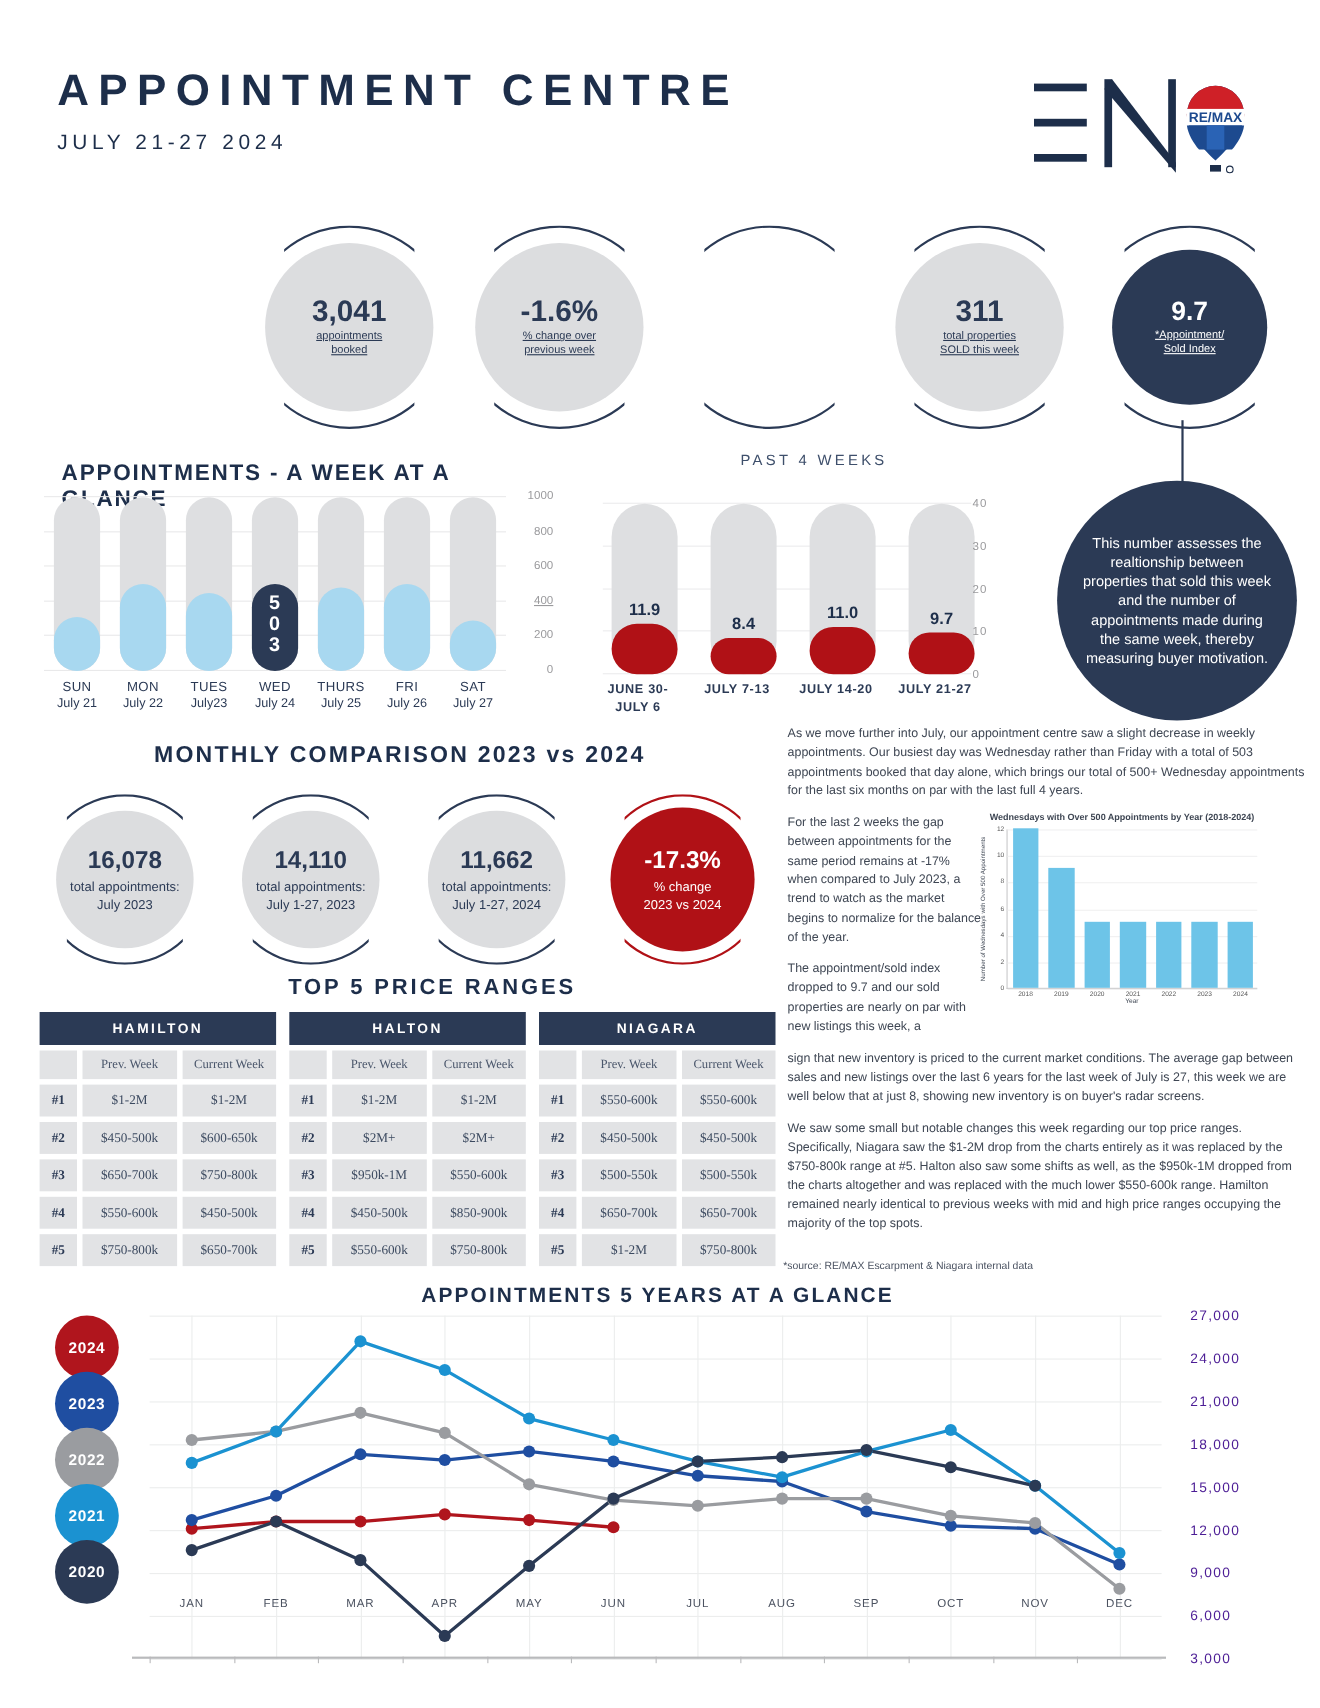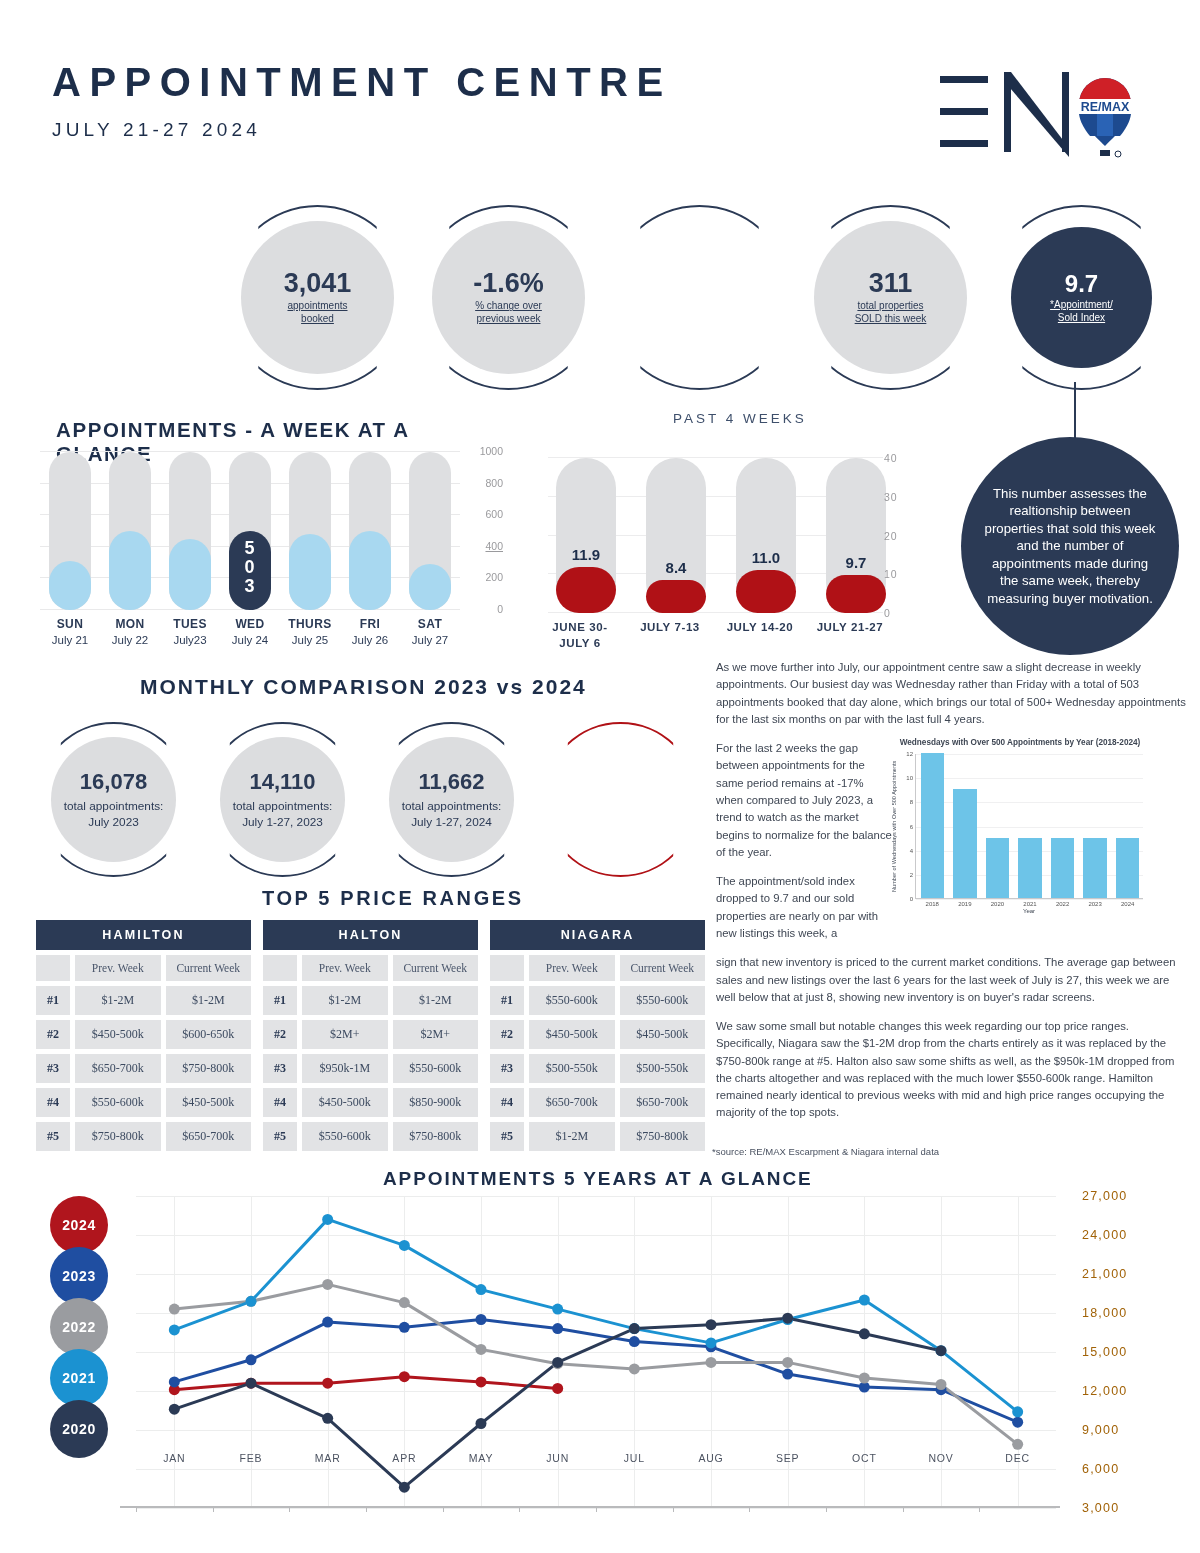--- a/index.html
+++ b/index.html
@@ -67,21 +67,21 @@
   .wfill { position: absolute; bottom: 0; width: 42px; background: #a8d8f0; border-radius: 21px; }
   .wfill.hl { background: #2b3a55; }
   .wval {
     position: absolute; bottom: 14px; left: 0; width: 42px; text-align: center;
     color: #fff; font-size: 18px; font-weight: 700; line-height: 1.06; letter-spacing: 1px;
   }
   #week-yaxis { position: absolute; left: 463px; top: 446px; width: 40px; height: 170px; }
   #week-yaxis span { position: absolute; right: 0; font-size: 10.5px; color: #9a9a9d; }
   #week-xaxis { position: absolute; left: 40px; top: 617px; width: 420px; height: 40px; }
   .wxlab { position: absolute; width: 60px; text-align: center; }
-  .wxlab .d { font-size: 12px; font-weight: 700; color: #2b3a55; letter-spacing: .4px; }
+  .wxlab .d { font-size: 12px; font-weight: 400; color: #2b3a55; letter-spacing: .4px; }
   .wxlab .dt { font-size: 11.5px; color: #2b3a55; margin-top: 3px; }
 
   
   #idx-wrap { position: absolute; left: 540px; top: 407px; width: 400px; }
   #idx-title { text-align: center; font-size: 21px; font-weight: 700; letter-spacing: 1.4px; color: #1d2e4a; }
   #idx-plot { position: absolute; left: 548px; top: 458px; width: 335px; height: 155px; }
   .igrid { position: absolute; left: 0; right: 0; height: 1px; background: #ececed; }
   .ibar { position: absolute; bottom: 0; width: 60px; }
   .itrack { position: absolute; bottom: 0; width: 60px; height: 155px; background: #dedfe1; border-radius: 30px; }
   .ifill { position: absolute; bottom: 0; width: 60px; background: #b01116; border-radius: 30px; }
@@ -145,21 +145,21 @@
   #y5-legend { position: absolute; left: 50px; top: 1196px; width: 86px; }
   .lgd {
     position: absolute; left: 0; width: 58px; height: 58px; border-radius: 50%;
     display: flex; align-items: center; justify-content: center;
     color: #fff; font-size: 14px; font-weight: 700; letter-spacing: .6px;
   }
   #y5-plot { position: absolute; left: 136px; top: 1196px; width: 920px; height: 312px; }
   .y5grid-h { position: absolute; left: 0; right: 0; height: 1px; background: #eceded; }
   .y5grid-v { position: absolute; top: 0; bottom: 0; width: 1px; background: #eceded; }
   #y5-yaxis { position: absolute; left: 1062px; top: 1196px; width: 110px; height: 312px; }
-  #y5-yaxis span { position: absolute; left: 20px; font-size: 12.5px; color: #a16207; letter-spacing: 1.2px; transform: translateY(-50%); text-align: center; }
+  #y5-yaxis span { position: absolute; left: 20px; font-size: 12.5px; color: #4c1d95; letter-spacing: 1.2px; transform: translateY(-50%); text-align: center; }
   #y5-xaxis { position: absolute; left: 120px; top: 1452px; width: 950px; height: 26px; }
   .y5xlab { position: absolute; font-size: 10.5px; letter-spacing: .8px; color: #4b5260; transform: translateX(-50%); }
   #y5-baseline { position: absolute; left: 120px; top: 1506px; width: 940px; height: 2px; background: #b9babc; }
   .y5tick { position: absolute; top: 1506px; width: 1px; height: 6px; background: #b9babc; }
 </style>
 </head>
 <body>
 
 <div id="header">
   <div id="title">APPOINTMENT CENTRE</div>
@@ -367,20 +367,24 @@
   </div>
   <div class="mc" style="left:338px">
     <div class="ring"></div>
     <div class="disc">
       <div class="big">11,662</div>
       <div class="lbl">total appointments:<br>July 1-27, 2024</div>
     </div>
   </div>
   <div class="mc" style="left:507px">
     <div class="ring red"></div>
+    <div class="disc redfill">
+      <div class="big">-17.3%</div>
+      <div class="lbl">% change<br>2023 vs 2024</div>
+    </div>
   </div>
 </div>
 
 <div id="t5-title">TOP 5 PRICE RANGES</div>
 <div class="tbl" id="tbl0" style="left:36px">
     <div class="tbl-head">HAMILTON</div>
     <div class="trow">
       <div class="tcell idx blank"></div>
       <div class="tcell col hdr">Prev. Week</div>
       <div class="tcell col hdr">Current Week</div>

